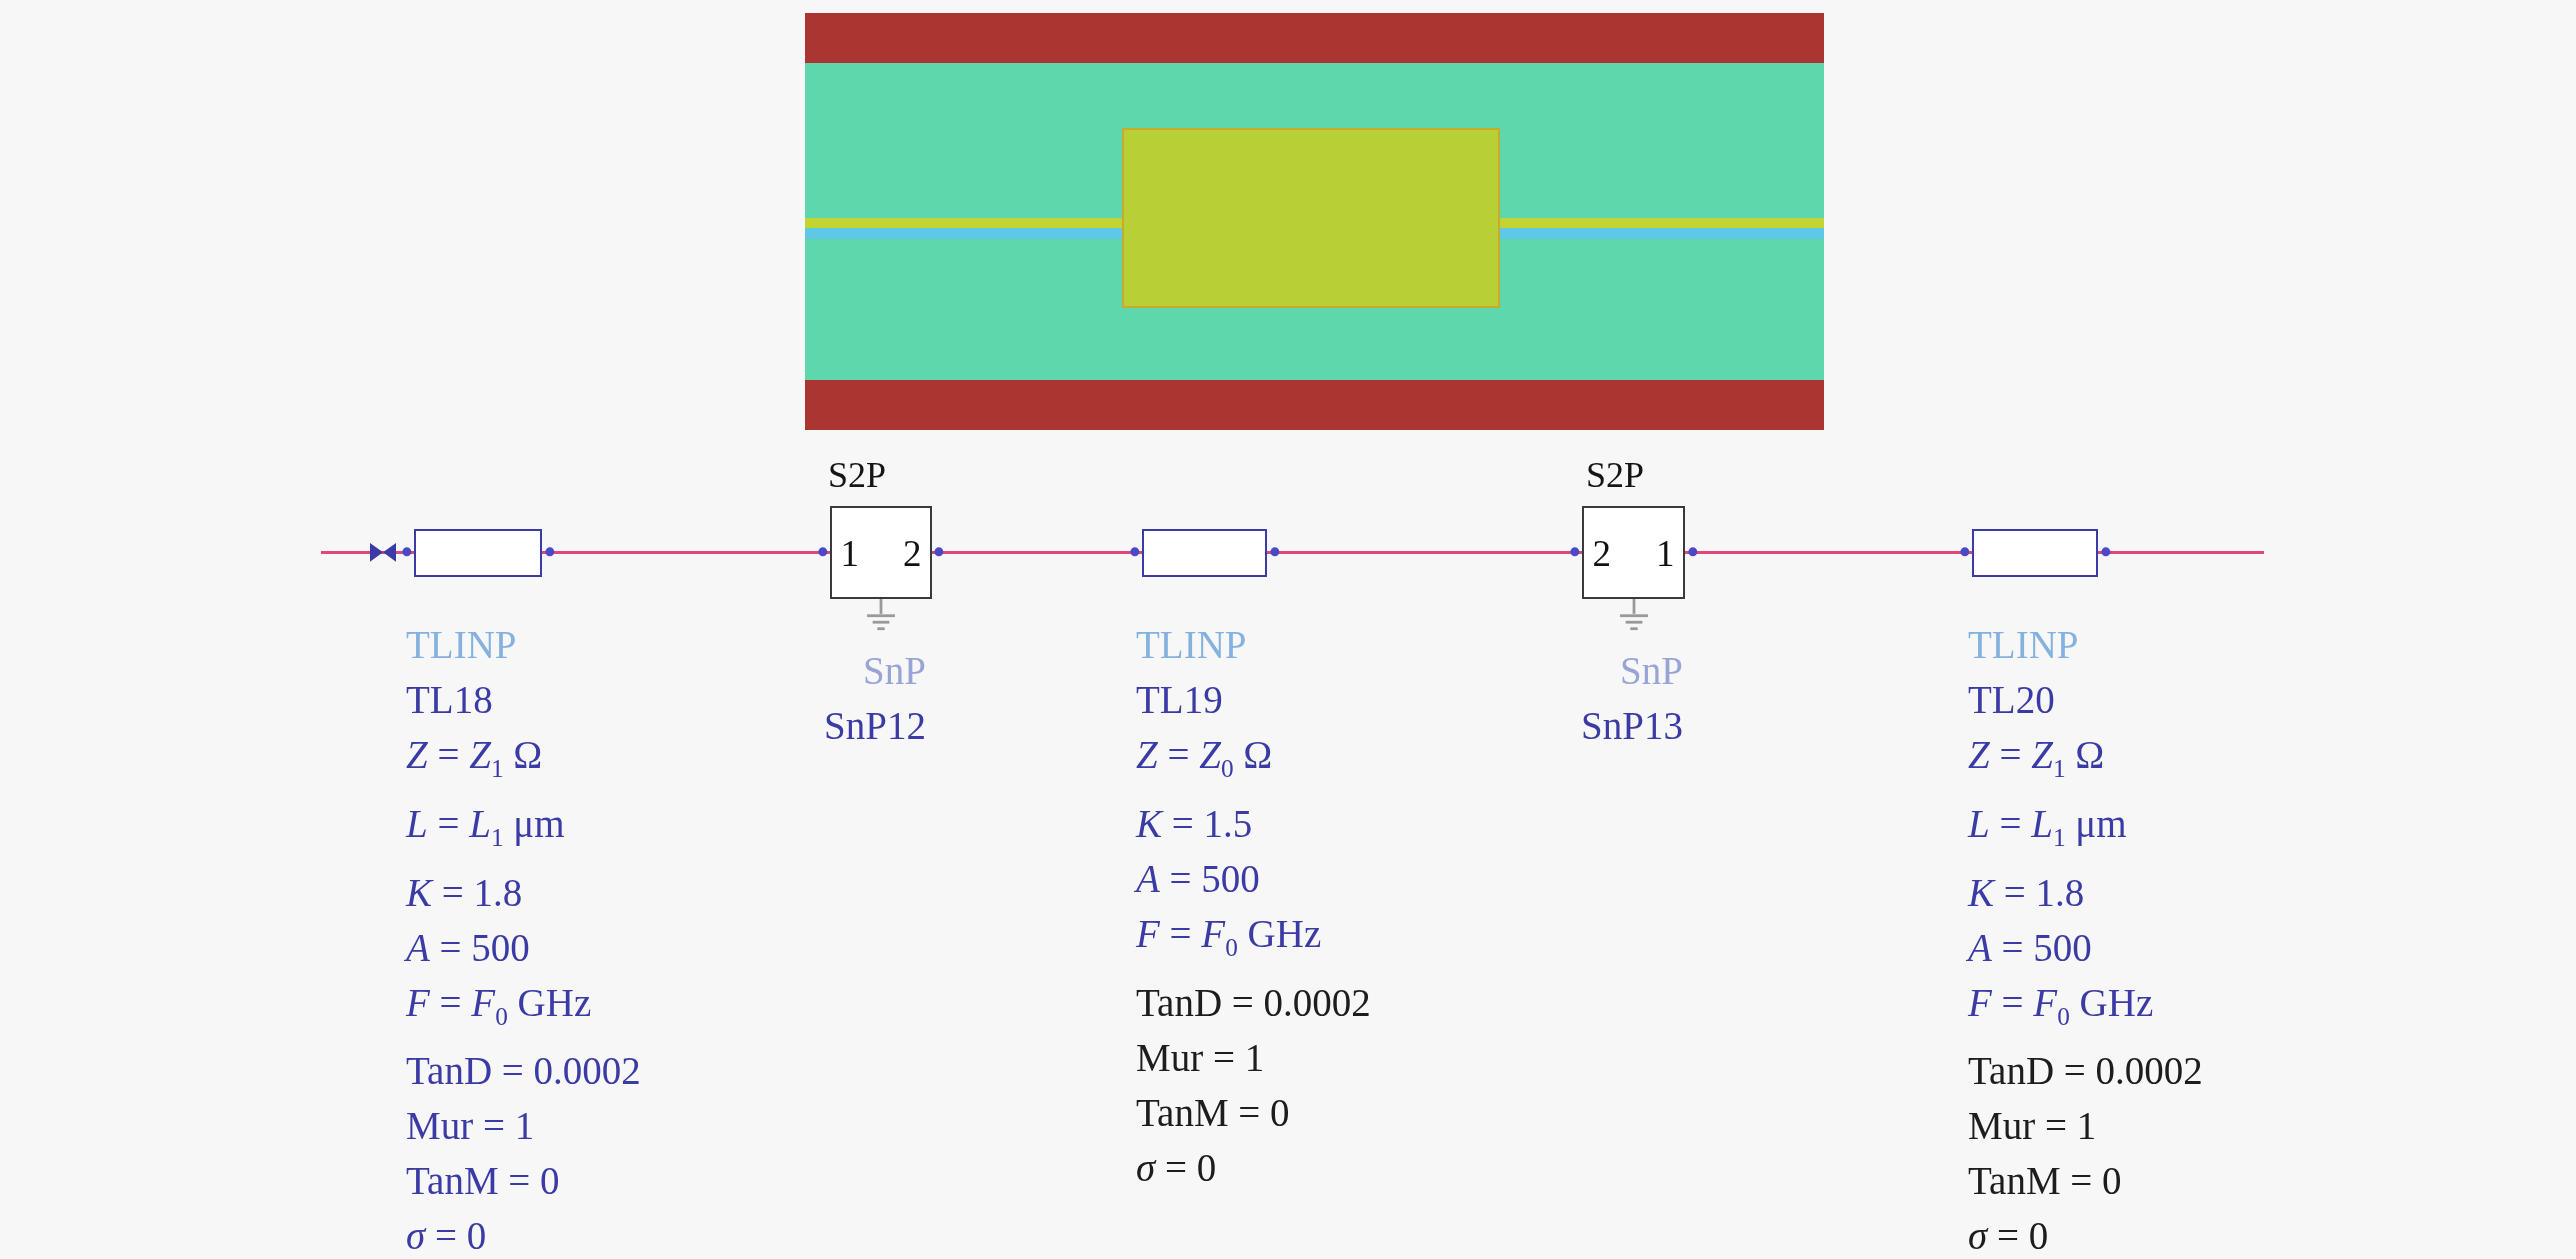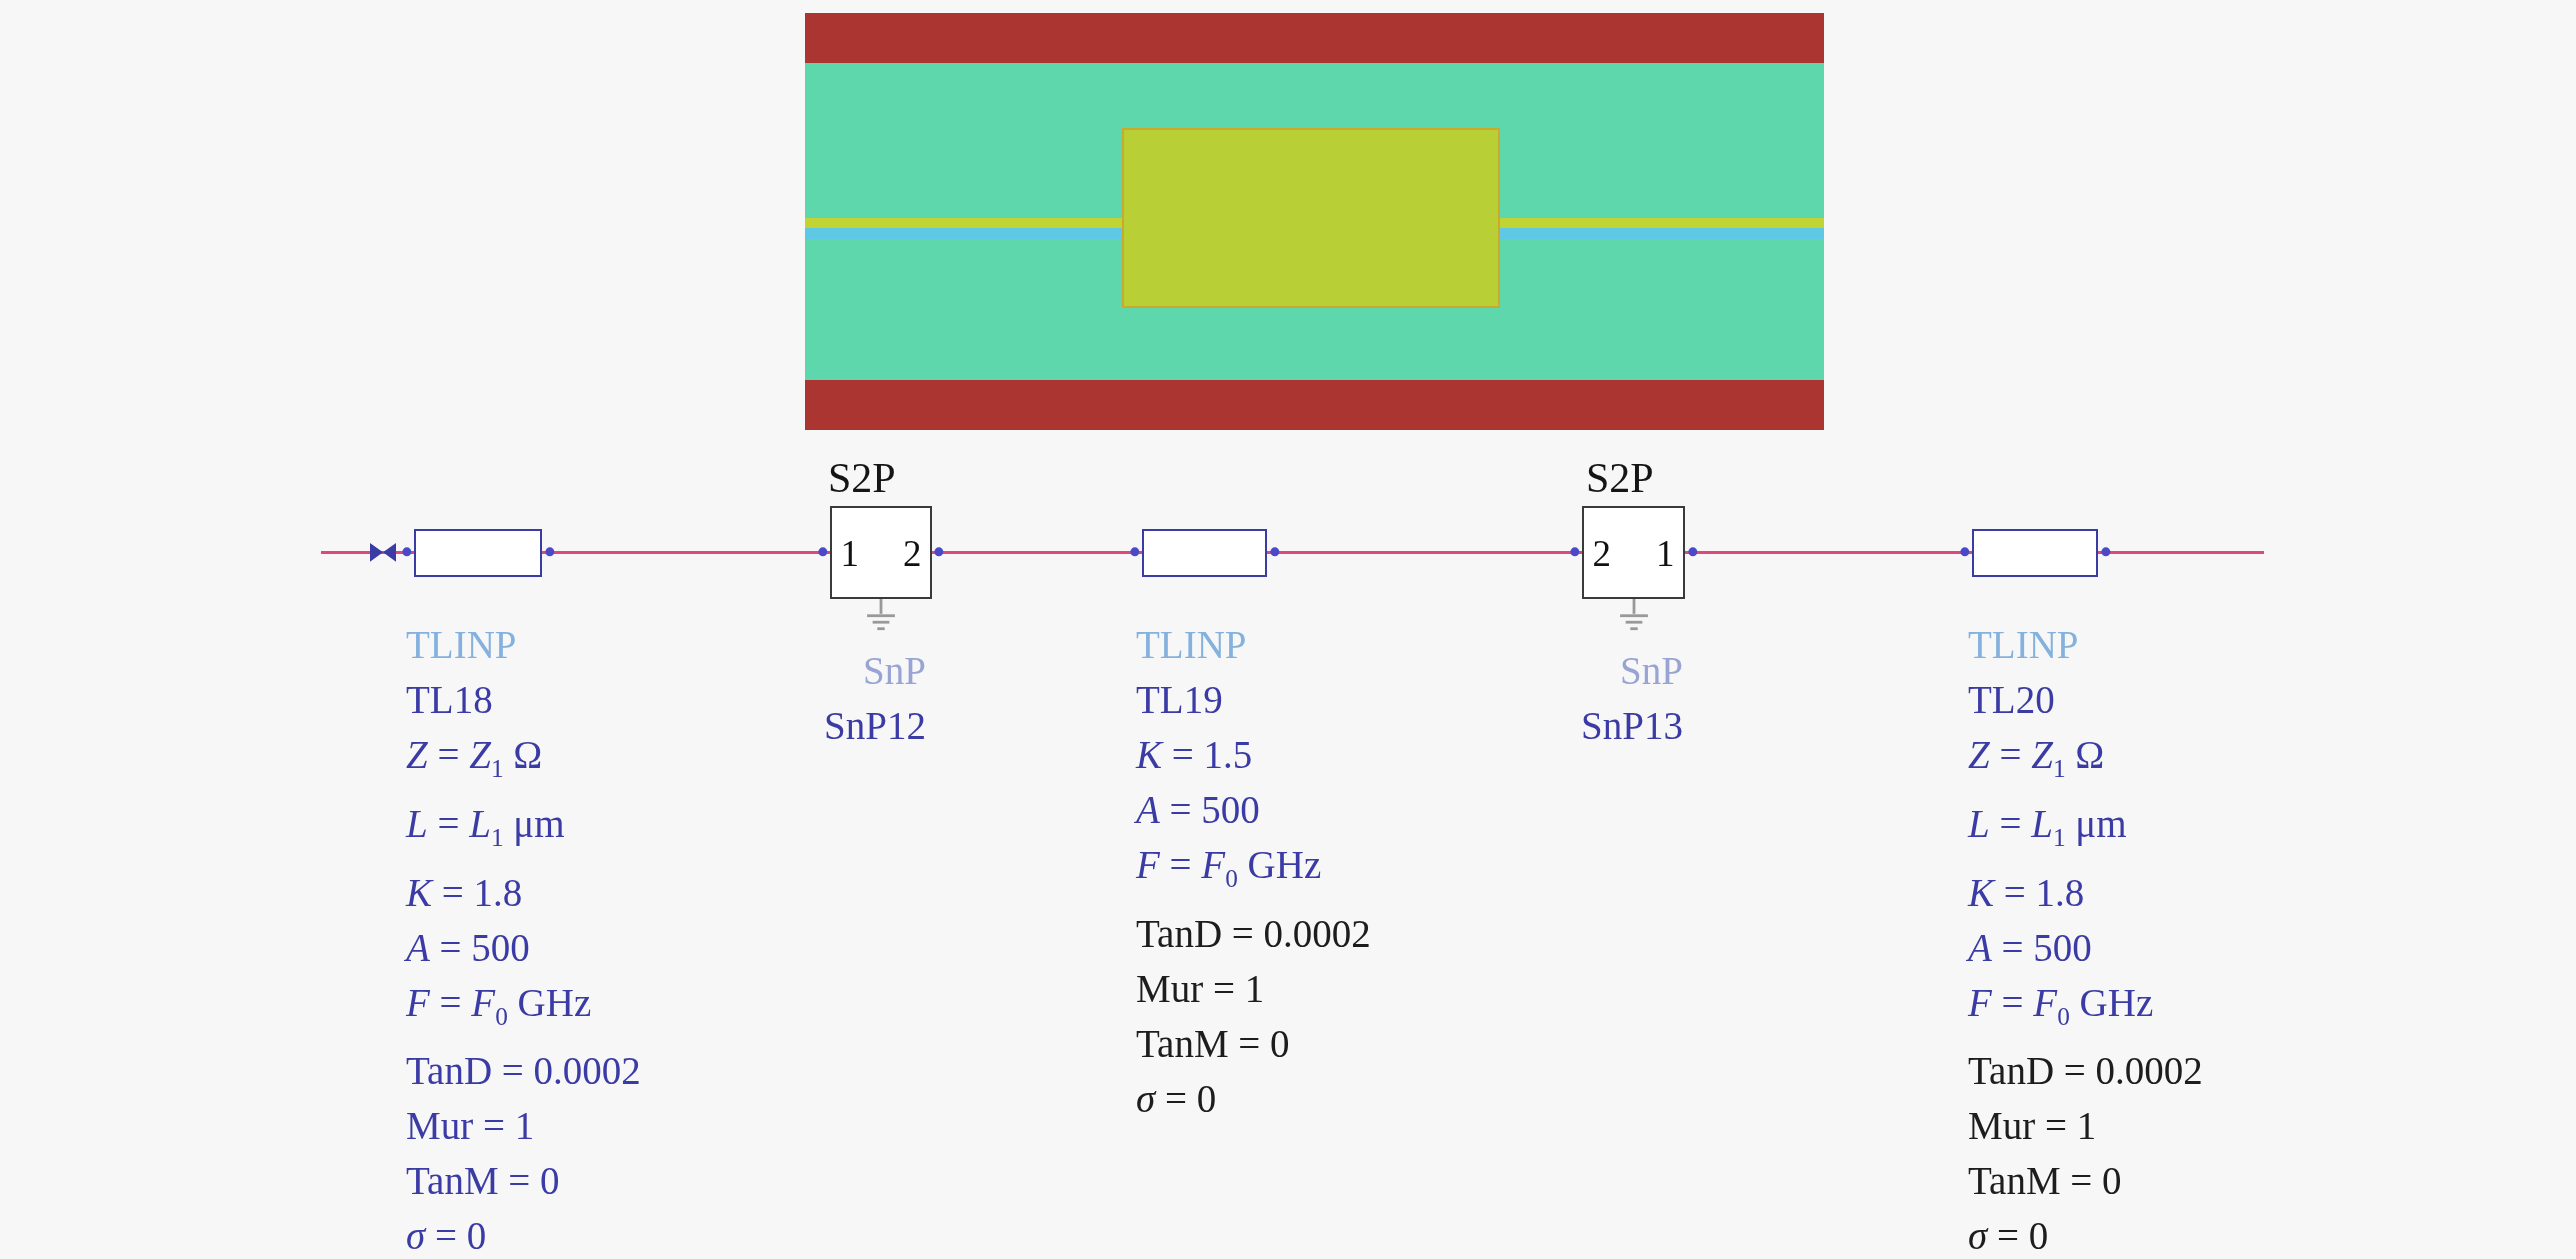--- a/index.html
+++ b/index.html
@@ -32,21 +32,21 @@
   #tl20{left:1972px;width:126px;}
 
   .s2p-box{position:absolute;top:506px;height:93px;background:#ffffff;box-sizing:border-box;
            border:2.8px solid var(--s2p-border);}
   #s2p1{left:830px;width:102px;}
   #s2p2{left:1582px;width:103px;}
   .port{position:absolute;top:24px;font-size:37px;color:#111;}
   .port-l{left:8.4px;}
   .port-r{right:8.4px;}
 
-  .s2p-title{position:absolute;top:454px;font-size:42px;color:#151515;}
+  .s2p-title{position:absolute;top:454px;font-size:36px;color:#151515;}
   #s2p1-title{left:828px;}
   #s2p2-title{left:1586px;}
 
   .pin{position:absolute;width:9.3px;height:9.3px;border-radius:50%;background:var(--node);
        transform:translate(-50%,-50%);}
 
   .bowtie{position:absolute;left:370px;top:543px;}
   .bowtie path{fill:var(--component-border);}
 
   .gnd{position:absolute;}
@@ -142,20 +142,21 @@
           <div class="param-line blue"><span>Mur = 1</span></div>
           <div class="param-line blue"><span>TanM = 0</span></div>
           <div class="param-line blue"><span class="it">σ</span><span> = 0</span></div>
         </div>
     </div>
 
     <div class="col" id="col-tl19">
       <div class="line lightblue">TLINP</div>
       <div class="line blue">TL19</div>
       <div>
+          <div class="param-line blue"><span class="it">Z</span><span> = </span><span class="it">Z</span><sub>0</sub><span> Ω</span></div>
           <div class="param-line blue"><span class="it">K</span><span> = 1.5</span></div>
           <div class="param-line blue"><span class="it">A</span><span> = 500</span></div>
           <div class="param-line blue"><span class="it">F</span><span> = </span><span class="it">F</span><sub>0</sub><span> GHz</span></div>
           <div class="param-line black"><span>TanD = 0.0002</span></div>
           <div class="param-line black"><span>Mur = 1</span></div>
           <div class="param-line black"><span>TanM = 0</span></div>
           <div class="param-line black"><span class="it">σ</span><span> = 0</span></div>
         </div>
     </div>
 

